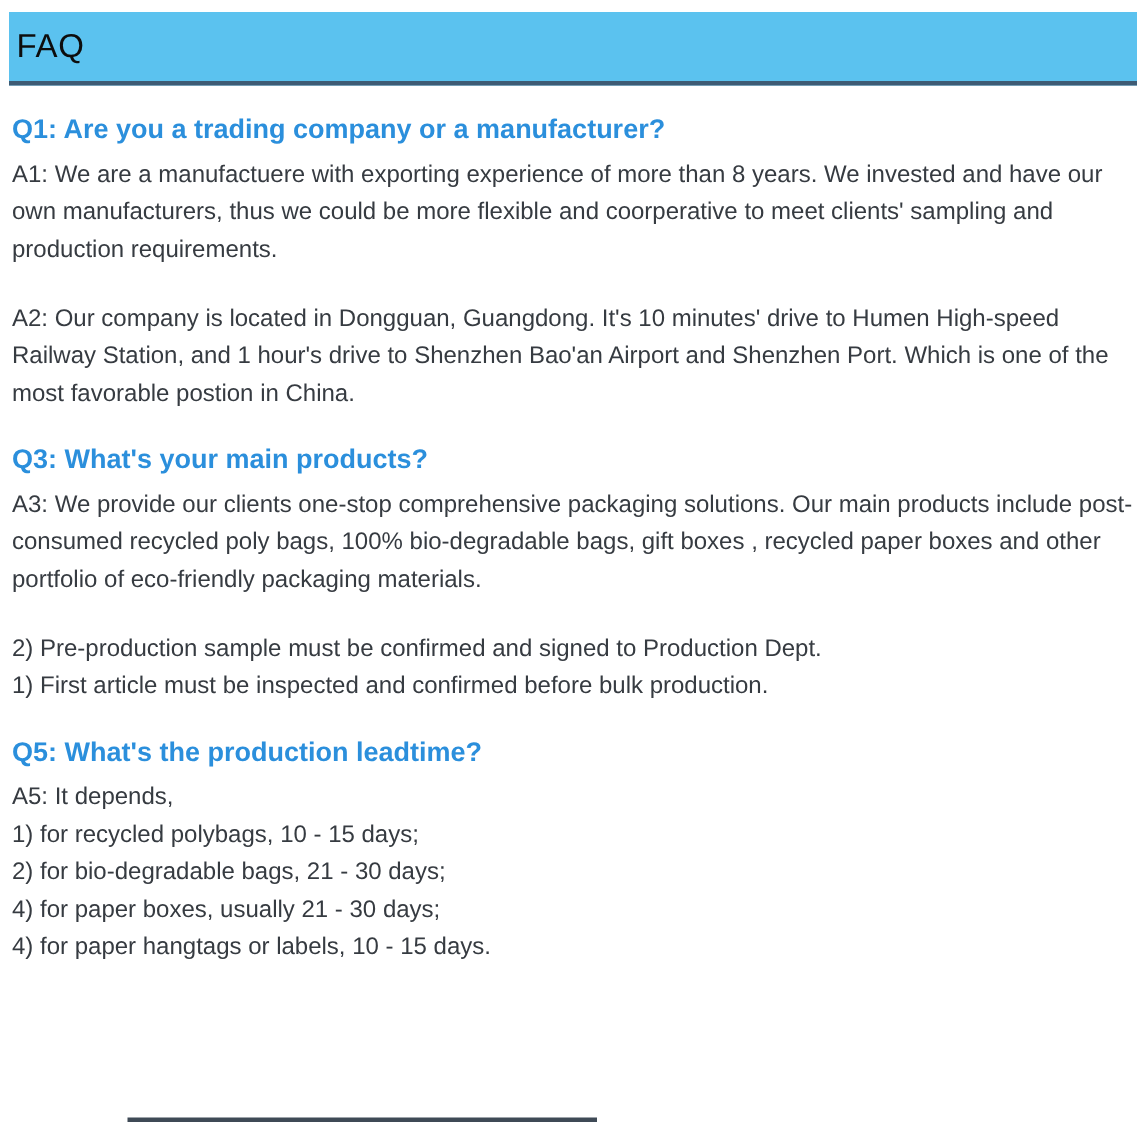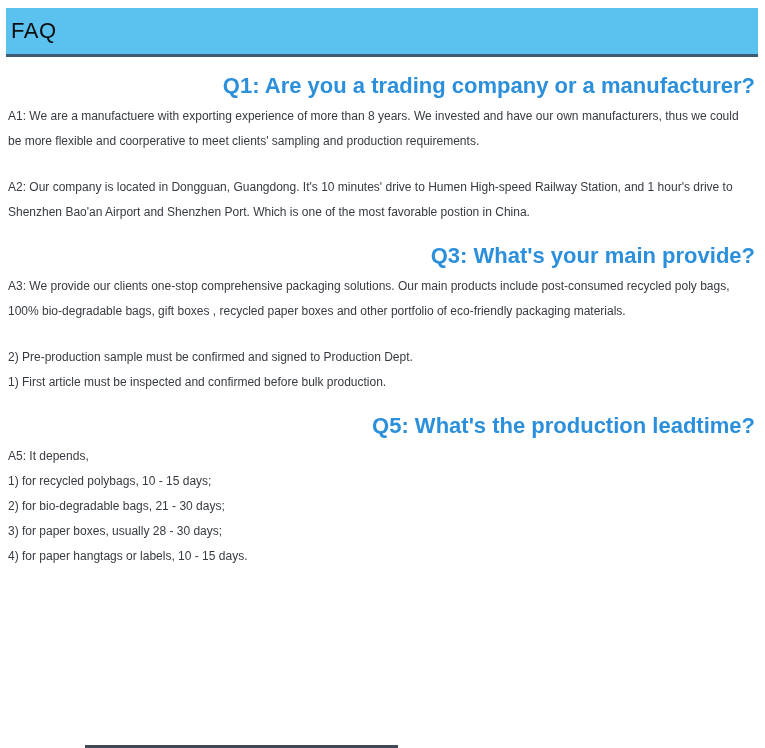--- a/index.html
+++ b/index.html
@@ -33,29 +33,28 @@
     letter-spacing: 0.5px;
   }
   main {
     padding: 19px 10px 0 8px;
   }
   .faq-item {
     margin: 0 0 21px 0;
   }
   .q {
     margin: 0 0 8px 0;
-    font-size: 22px;
+    font-size: 18px;
     line-height: 20px;
     font-weight: 700;
     color: var(--question-blue, #2b8fdc);
-    text-align: right;
   }
   .answer p {
     margin: 0;
-    font-size: 12px;
+    font-size: 16px;
     line-height: 25px;
     color: var(--body-text, #363b41);
   }
   .next-section-sliver {
     position: absolute;
     left: 85px;
     bottom: 0;
     width: 313px;
     height: 3px;
     background: var(--sliver-color, #3f4a56);
@@ -78,40 +77,40 @@
         </div>
   </section>
 
   <section class="faq-item">
     <div class="answer">
           <p>A2: Our company is located in Dongguan, Guangdong. It's 10 minutes' drive to Humen High-speed Railway Station, and 1 hour's drive to Shenzhen Bao'an Airport and Shenzhen Port. Which is one of the most favorable postion in China.</p>
         </div>
   </section>
 
   <section class="faq-item">
-    <h3 class="q">Q3: What's your main provide?</h3>
+    <h3 class="q">Q3: What's your main products?</h3>
     <div class="answer">
           <p>A3: We provide our clients one-stop comprehensive packaging solutions. Our main products include post-consumed recycled poly bags, 100% bio-degradable bags, gift boxes , recycled paper boxes and other portfolio of eco-friendly packaging materials.</p>
         </div>
   </section>
 
   <section class="faq-item">
     <div class="answer">
           <p>2) Pre-production sample must be confirmed and signed to Production Dept.</p>
           <p>1) First article must be inspected and confirmed before bulk production.</p>
         </div>
   </section>
 
   <section class="faq-item">
     <h3 class="q">Q5: What's the production leadtime?</h3>
     <div class="answer">
           <p>A5: It depends,</p>
           <p>1) for recycled polybags, 10 - 15 days;</p>
           <p>2) for bio-degradable bags, 21 - 30 days;</p>
-          <p>3) for paper boxes, usually 28 - 30 days;</p>
+          <p>4) for paper boxes, usually 21 - 30 days;</p>
           <p>4) for paper hangtags or labels, 10 - 15 days.</p>
         </div>
   </section>
 </main>
 
   <div class="next-section-sliver"></div>
 
 </div>
 
 </body></html>

